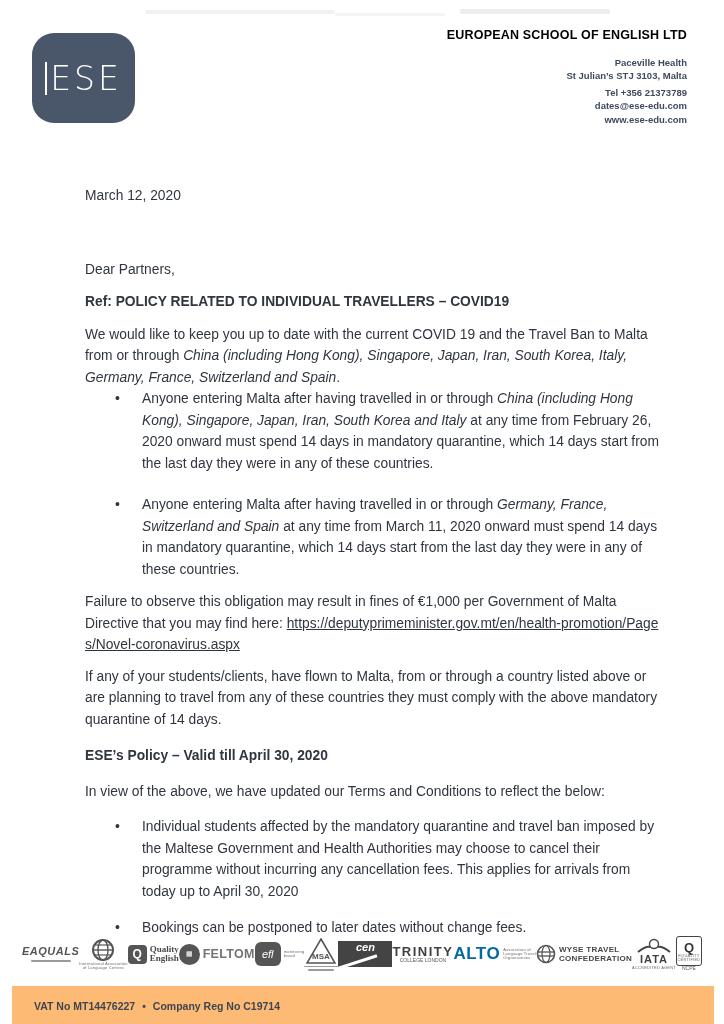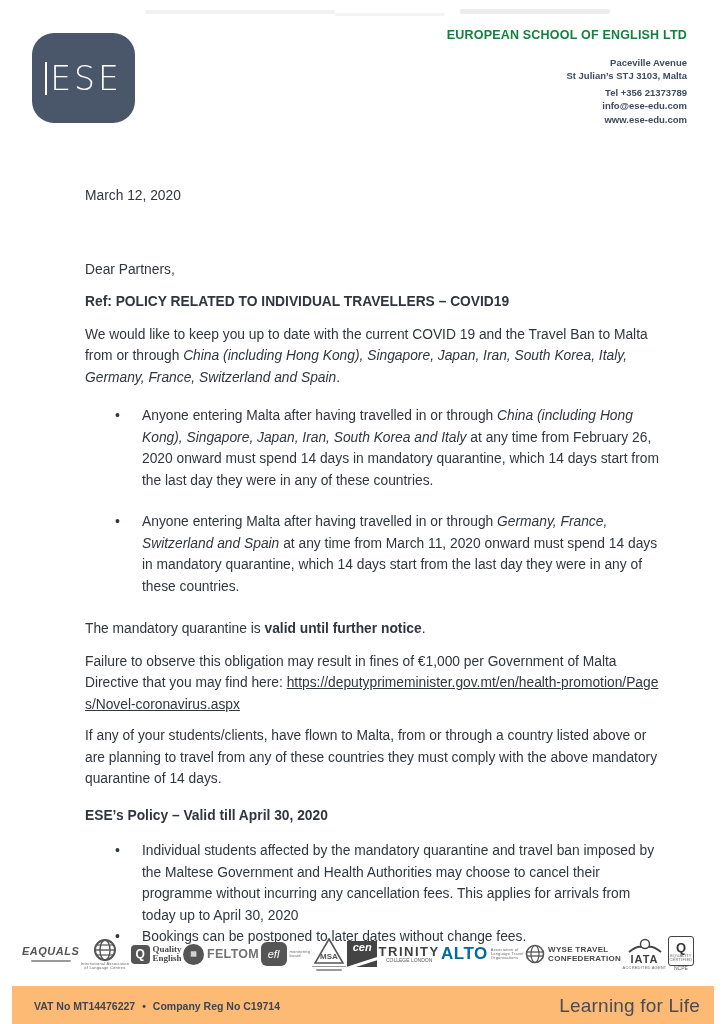--- a/index.html
+++ b/index.html
@@ -21,46 +21,46 @@
     background:#4a5669; border-radius:22px;
     display:flex; align-items:center; justify-content:center;
   }
   .logo-text {
     color:#ffffff; font-family:"DejaVu Sans", sans-serif;
     font-weight:200; font-size:33px; letter-spacing:3px;
     border-left:2px solid #fff; padding-left:3px; line-height:1;
   }
   .company-name {
     position:absolute; right:37px; top:28px; text-align:left;
-    font-size:12.5px; font-weight:bold; color:#15803d; letter-spacing:.2px;
+    font-size:12.5px; font-weight:bold; color:#000000; letter-spacing:.2px;
   }
   .addr-block, .contact-block {
     position:absolute; right:37px; text-align:right;
     font-size:9.5px; line-height:1.4; color:#3e4b5e; font-weight:bold;
   }
   .addr-block { top:56px; }
   .contact-block { top:86px; }
 
   
   .body {
     position:absolute; left:85px; top:185px; width:580px;
     font-size:13.8px; line-height:21.5px; color:#30363f;
   }
   .body p { margin:0; }
   .greeting   { margin-top:52px !important; }
   .ref        { margin-top:11px !important; font-weight:bold; }
   .intro      { margin-top:11px !important; }
-  ul.bullets  { margin-top:17px; list-style:none; }
+  ul.bullets  { list-style:none; }
   ul.bullets li { position:relative; padding-left:57px; }
   ul.bullets li + li { margin-top:20px; }
   ul.bullets li::before {
     content:"•"; position:absolute; left:30px; top:0; font-size:14px;
   }
   ul.bullets2 { margin-top:14px; }
-  ul.bullets2 li + li { margin-top:0; }
+  ul.bullets2 li + li { margin-top:15px; }
   .quarantine { margin-top:21px !important; }
   .fines      { margin-top:11px !important; }
   .comply     { margin-top:10px !important; }
   .policy     { margin-top:15px !important; font-weight:bold; }
   .terms      { margin-top:14px !important; }
   em { font-style:italic; }
   strong { font-weight:bold; }
   a.link { color:#30363f; text-decoration:underline; word-break:break-all; }
 
   
@@ -77,21 +77,21 @@
   .darkbox {
     background:#555; color:#fff; display:flex; align-items:center; justify-content:center;
   }
   .eaquals-txt { font-size:11px; font-weight:bold; font-style:italic; letter-spacing:.5px; color:#555; }
   .qe-box  { width:19px; height:19px; border-radius:4px; font-size:12px; font-weight:bold; }
   .qe-name { font-size:9px; font-weight:bold; color:#4a4a4a; line-height:1.05;
              font-family:"Liberation Serif", serif; }
   .feltom-circle { width:21px; height:21px; border-radius:50%; font-size:7px; }
   .feltom-name { font-size:12.5px; font-weight:bold; color:#737373; letter-spacing:.3px; }
   .efl-box { width:26px; height:24px; border-radius:6px; font-size:11px; font-style:italic; }
-  .cen-box { width:30px; height:26px; background:#444; color:#fff; position:relative;
+  .cen-box { width:54px; height:26px; background:#444; color:#fff; position:relative;
              display:flex; align-items:flex-start; justify-content:center;
              font-size:11px; font-weight:bold; font-style:italic; overflow:hidden; }
   .cen-box .swoosh { position:absolute; left:-4px; bottom:3px; width:44px; height:3px;
              background:#fff; transform:rotate(-18deg); }
   .trinity-name { font-size:13px; font-weight:bold; letter-spacing:1.5px; color:#3f3f3f; }
   .alto-name { font-size:17px; font-weight:900; letter-spacing:.5px; color:#0369a1; }
   .wyse-name { font-size:8px; font-weight:bold; color:#474747; line-height:1.15; letter-spacing:.3px; }
   .iata-name { font-size:11px; font-weight:900; letter-spacing:1px; color:#3f3f3f; }
   .ncpe-box { width:26px; height:30px; border:1.5px solid #444; border-radius:3px;
               display:flex; flex-direction:column; align-items:center; justify-content:center; }
@@ -113,49 +113,49 @@
 
   <div class="streak s1"></div>
   <div class="streak s2"></div>
   <div class="streak s3"></div>
 
   <div class="logo">
     <span class="logo-text">ESE</span>
   </div>
   <div class="company-name">EUROPEAN SCHOOL OF ENGLISH LTD</div>
   <div class="addr-block">
-    <div>Paceville Avenue</div>
+    <div>Paceville Health</div>
     <div>St Julian’s STJ 3103, Malta</div>
   </div>
   <div class="contact-block">
     <div>Tel +356 21373789</div>
-    <div>info@ese-edu.com</div>
+    <div>dates@ese-edu.com</div>
     <div>www.ese-edu.com</div>
   </div>
 
   <div class="body">
     <p class="date">March 12, 2020</p>
     <p class="greeting">Dear Partners,</p>
     <p class="ref">Ref: POLICY RELATED TO INDIVIDUAL TRAVELLERS – COVID19</p>
 
     <p class="intro"><span>We would like to keep you up to date with the current COVID 19 and the Travel Ban to Malta from or through </span><em>China (including Hong Kong), Singapore, Japan, Iran, South Korea, Italy, Germany, France, Switzerland and Spain</em><span>.</span></p>
 
     <ul class="bullets">
       <li><span>Anyone entering Malta after having travelled in or through </span><em>China (including Hong Kong), Singapore, Japan, Iran, South Korea and Italy</em><span> at any time from February 26, 2020 onward must spend 14 days in mandatory quarantine, which 14 days start from the last day they were in any of these countries.</span></li>
       <li><span>Anyone entering Malta after having travelled in or through </span><em>Germany, France, Switzerland and Spain</em><span> at any time from March 11, 2020 onward must spend 14 days in mandatory quarantine, which 14 days start from the last day they were in any of these countries.</span></li>
     </ul>
 
-    <p class="quarantine"><span>The mandatory quarantine is </span><strong>valid until further notice</strong><span>.</span></p>
 
     <p class="fines"><span>Failure to observe this obligation may result in fines of €1,000 per Government of Malta Directive that you may find here: </span><a href="#" class="link">https://deputyprimeminister.gov.mt/en/health-promotion/Pages/Novel-coronavirus.aspx</a></p>
 
     <p class="comply">If any of your students/clients, have flown to Malta, from or through a country listed above or are planning to travel from any of these countries they must comply with the above mandatory quarantine of 14 days.</p>
 
     <p class="policy">ESE’s Policy – Valid till April 30, 2020</p>
 
+    <p class="terms">In view of the above, we have updated our Terms and Conditions to reflect the below:</p>
 
     <ul class="bullets bullets2">
       <li>Individual students affected by the mandatory quarantine and travel ban imposed by the Maltese Government and Health Authorities may choose to cancel their programme without incurring any cancellation fees. This applies for arrivals from today up to April 30, 2020</li>
       <li>Bookings can be postponed to later dates without change fees.</li>
     </ul>
   </div>
 
   <div class="logo-strip">
 
     <div class="acc">
@@ -271,16 +271,15 @@
     </div>
 
   </div>
 
   <div class="footer-bar">
     <div class="footer-left">
       <span>VAT No MT14476227</span>
       <span>•</span>
       <span>Company Reg No C19714</span>
     </div>
-    <div class="tagline">Learning for Life</div>
   </div>
 
 </div>
 
 </body></html>

